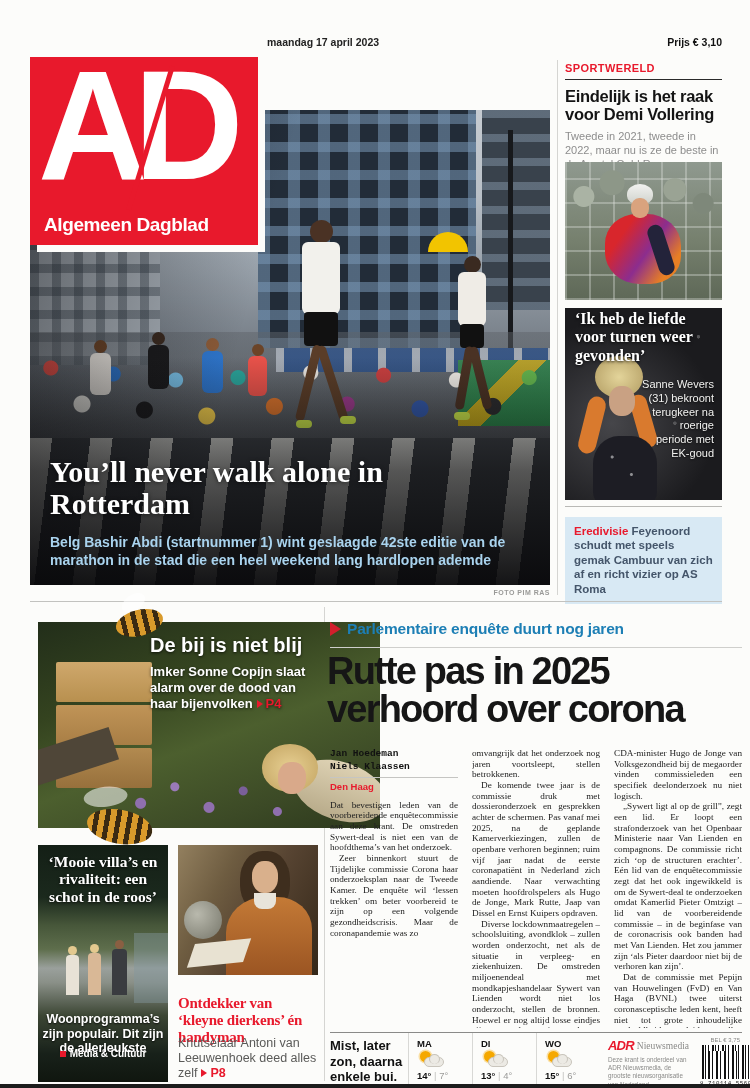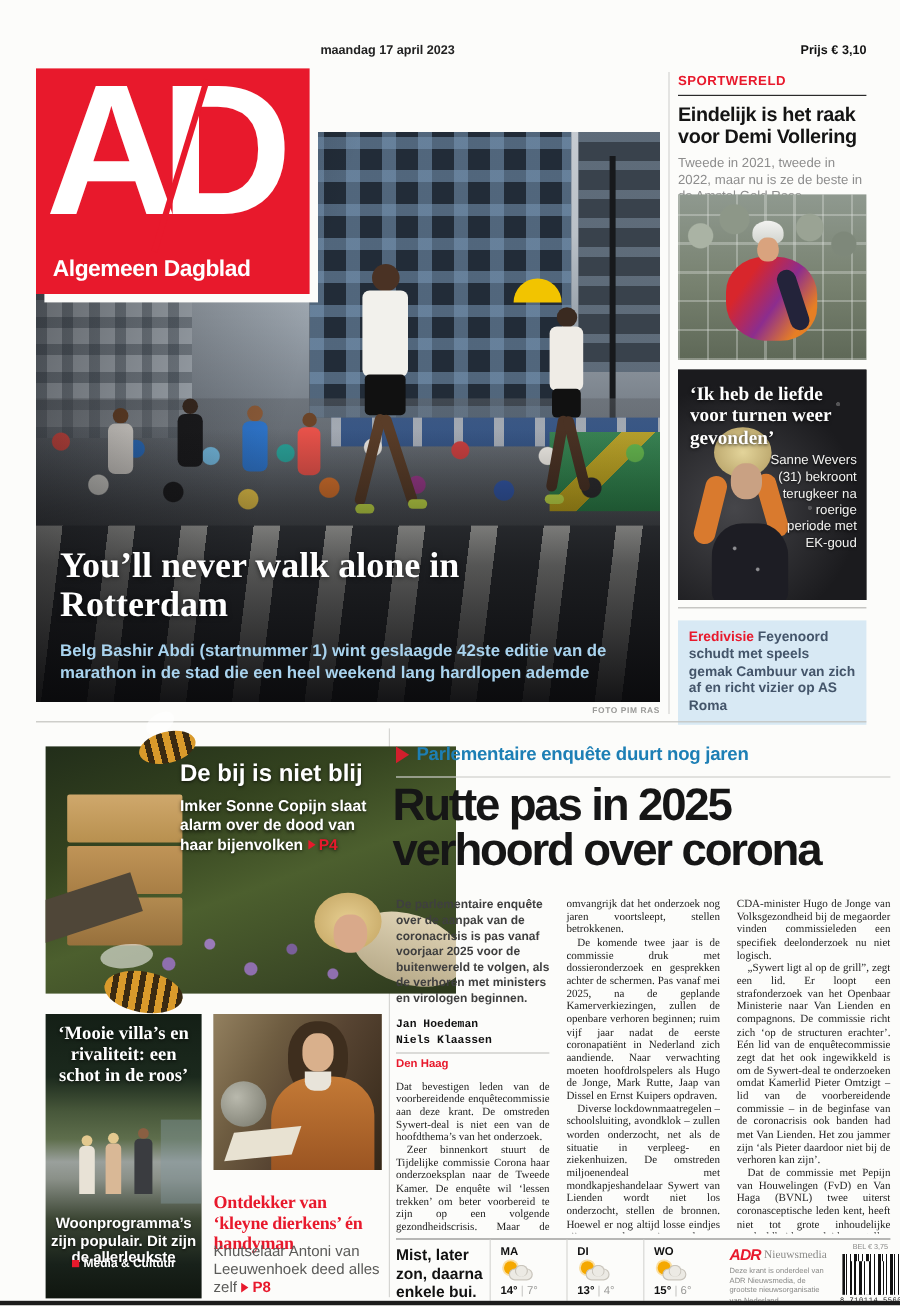--- a/index.html
+++ b/index.html
@@ -119,21 +119,21 @@
   .gym-face { position:absolute; left:44px; top:78px; width:26px; height:30px; border-radius:45%;
       background:#c9a183; }
   .gym-arm1 { position:absolute; left:18px; top:88px; width:18px; height:58px; border-radius:9px;
       background:#d97a2e; transform:rotate(14deg); }
   .gym-arm2 { position:absolute; left:70px; top:86px; width:17px; height:54px; border-radius:9px;
       background:#d97a2e; transform:rotate(-16deg); }
   .gym-body { position:absolute; left:28px; top:128px; width:64px; height:70px; border-radius:40% 40% 20% 20%;
       background:#1d1d24;
       background-image:radial-gradient(circle at 30% 30%, rgba(255,255,255,.5) 0 1px, transparent 2px),
                        radial-gradient(circle at 60% 55%, rgba(255,255,255,.5) 0 1px, transparent 2px); }
-  .gym-head { position:absolute; left:10px; top:12px; width:140px; color:#fff; font-weight:700;
+  .gym-head { position:absolute; left:10px; top:2px; width:140px; color:#fff; font-weight:700;
       font-size:16px; line-height:1.15; text-shadow:0 1px 3px rgba(0,0,0,.8); }
   .gym-cap { position:absolute; right:8px; top:70px; width:72px; color:#f2f2f0; font-size:11px;
       line-height:1.25; text-align:right; text-shadow:0 1px 2px rgba(0,0,0,.7); }
 
   .hr-sport { left:565px; top:506px; width:157px; height:1px; background:#b9b9b6; }
 
   
   .eredivisie { left:565px; top:517px; width:157px; padding:7px 9px 8px; background:#d8e9f4;
       font-size:11.5px; line-height:1.25; color:#44556a; font-weight:600; }
   .eredivisie .lbl { color:#e8192c; font-weight:700; }
@@ -419,21 +419,20 @@
   </div>
 
   <div class="abs kicker">
     <div class="kbullet"></div>
     <div class="kicker-text">Parlementaire enquête duurt nog jaren</div>
   </div>
   <div class="abs kicker-rule"></div>
   <div class="abs art-head">Rutte pas in 2025 verhoord over corona</div>
 
   <div class="col c1">
-    <div class="intro">De parlementaire enquête over de aanpak van de coronacrisis is pas vanaf voorjaar 2025 voor de buitenwereld te volgen, als de verhoren met ministers en virologen beginnen.</div>
     <div class="byline">Jan Hoedeman</div>
     <div class="byline">Niels Klaassen</div>
     <div class="dateline">Den Haag</div>
     <div class="body">
       <p>Dat bevestigen leden van de voorbereidende enquêtecommissie aan deze krant. De omstreden Sywert-deal is niet een van de hoofdthema’s van het onderzoek.</p>
       <p>Zeer binnenkort stuurt de Tijdelijke commissie Corona haar onderzoeksplan naar de Tweede Kamer. De enquête wil ‘lessen trekken’ om beter voorbereid te zijn op een volgende gezondheidscrisis. Maar de coronapandemie was zo</p>
     </div>
   </div>
   <div class="col c2 body">
     <p>omvangrijk dat het onderzoek nog jaren voortsleept, stellen betrokkenen.</p>

